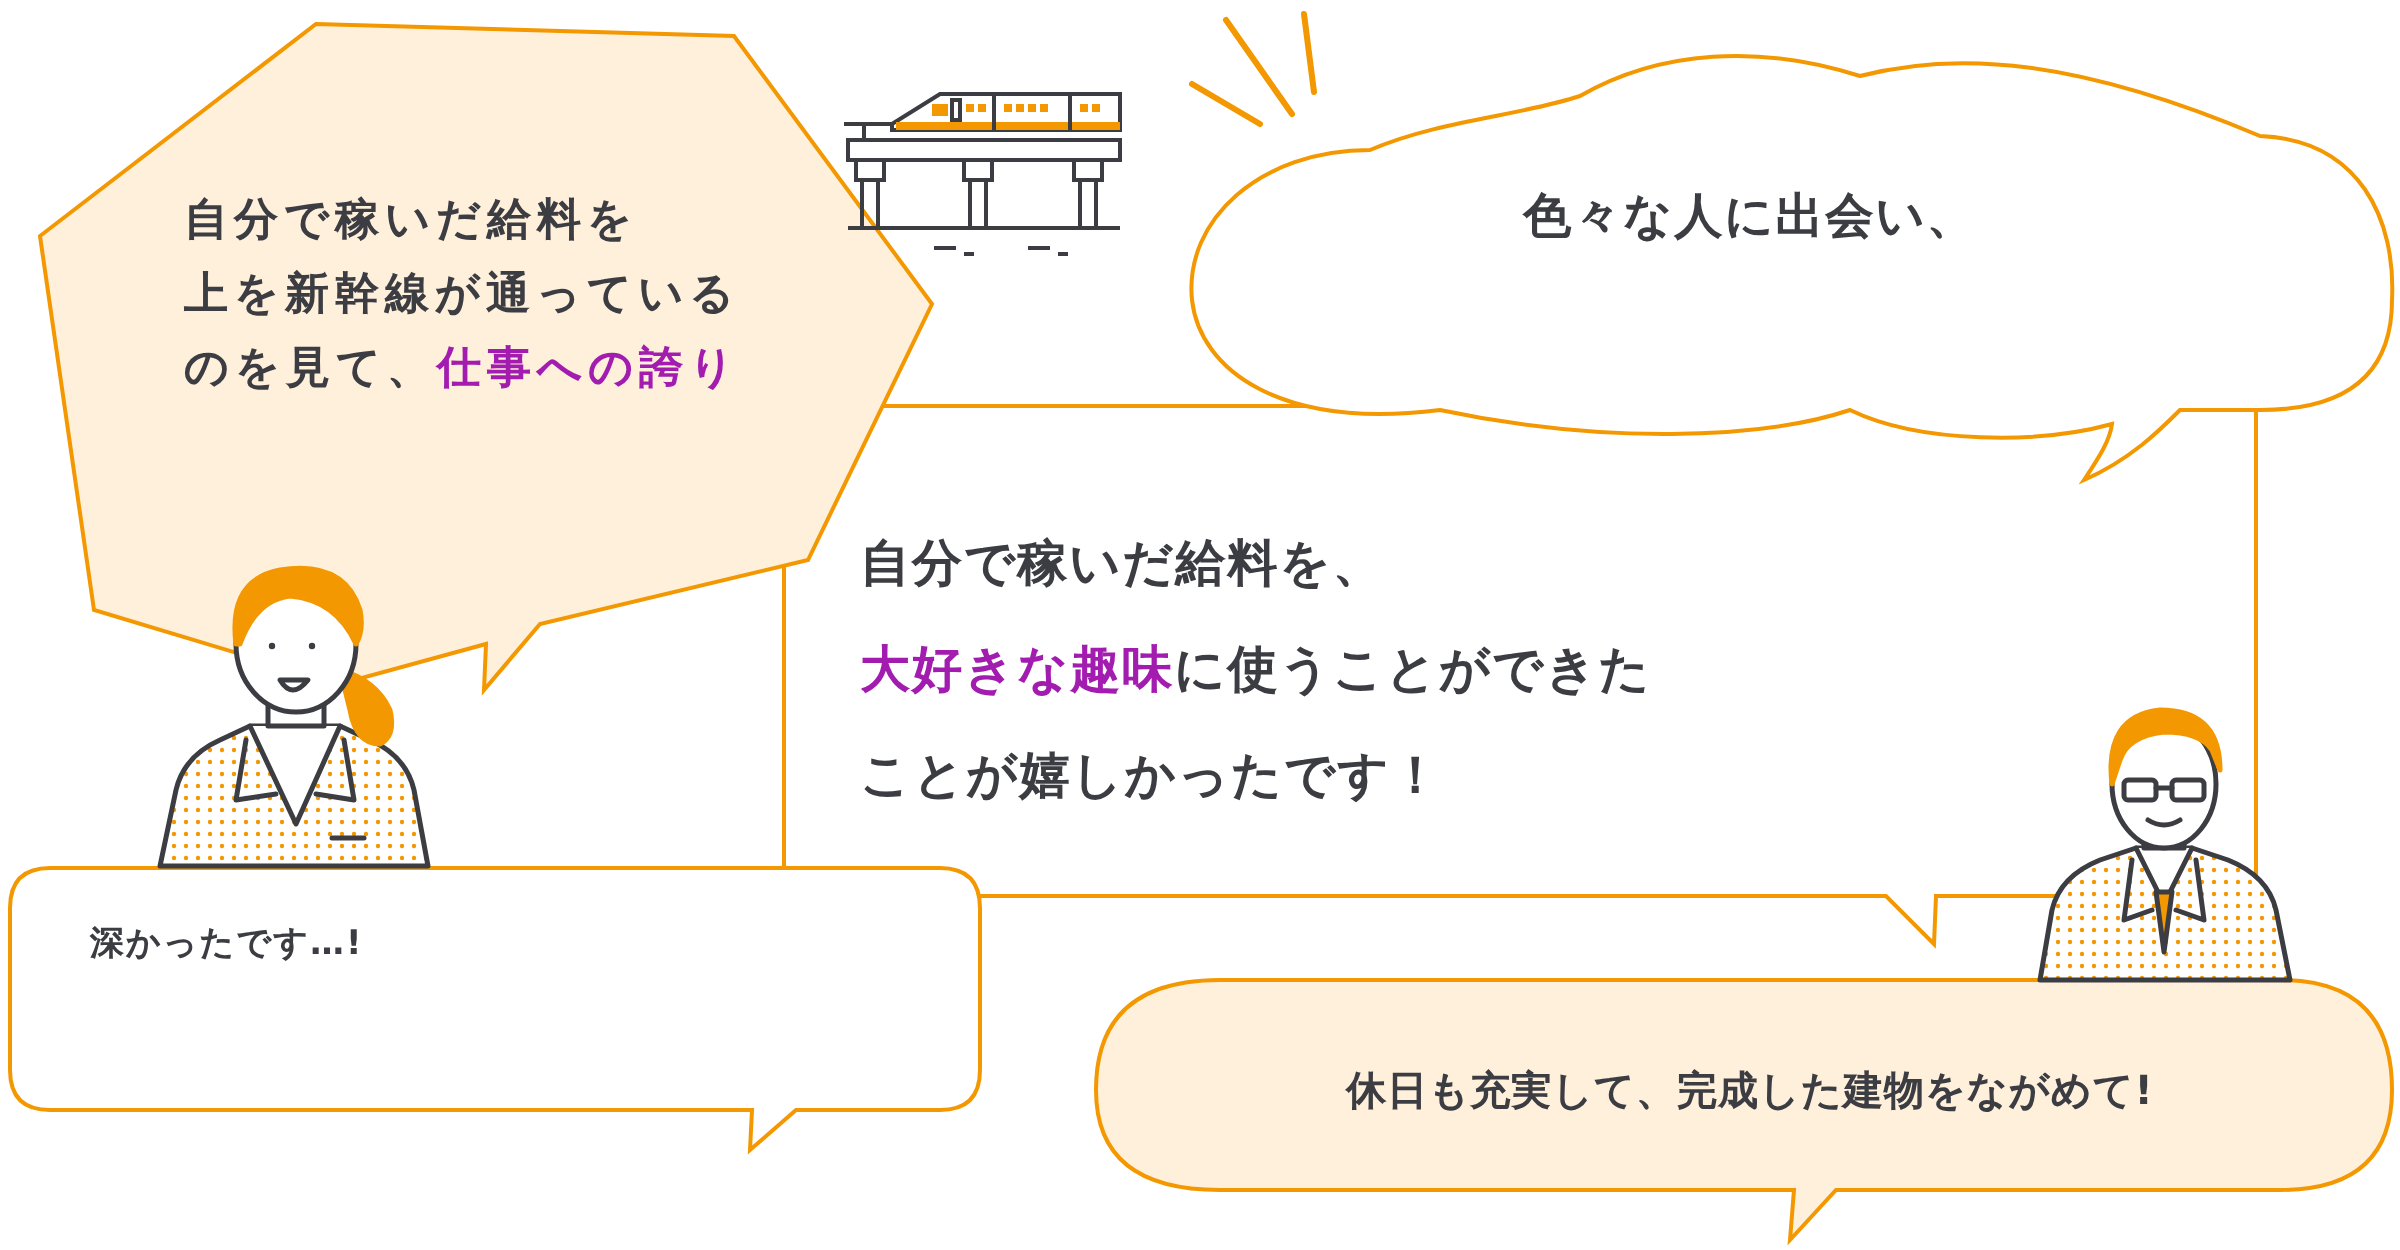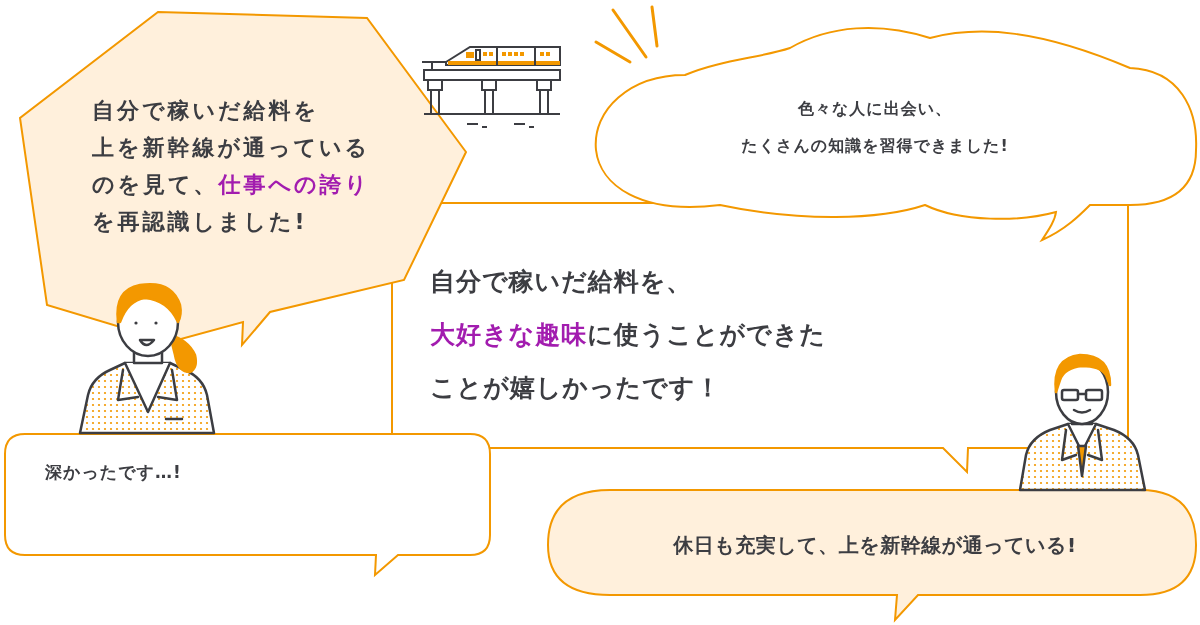--- a/index.html
+++ b/index.html
@@ -2,21 +2,21 @@
 <html><head>
 <meta charset="utf-8">
 <style>
   * { margin:0; padding:0; box-sizing:border-box; }
   html, body { width:1200px; height:625px; background:#ffffff; overflow:hidden; }
   body { position:relative; font-family:"DejaVu Sans", "Liberation Sans", sans-serif; color:#3c3d42; }
   .layer { position:absolute; left:0; top:0; width:1200px; height:625px; }
   .txt { position:absolute; font-weight:bold; color:#3c3d42; }
   .hl { color:#a21caf; }
   .bubble1 { left:92px; top:92px; width:320px; font-size:22px; line-height:37px; letter-spacing:3px; }
-  .bubble2 { left:640px; top:90px; width:470px; font-size:16px; line-height:37px; text-align:center; letter-spacing:1px; }
+  .bubble2 { left:640px; top:90px; width:470px; font-size:24px; line-height:37px; text-align:center; letter-spacing:1px; }
   .bubble3 { left:430px; top:255px; width:660px; font-size:25px; line-height:53px; text-align:left; letter-spacing:1px; }
   .bubble4 { left:45px; top:455px; width:430px; font-size:17px; line-height:34px; letter-spacing:1px; }
   .bubble5 { left:560px; top:530px; width:630px; font-size:20px; line-height:30px; text-align:center; letter-spacing:0.5px; }
 </style>
 </head>
 <body>
 
 <svg class="layer" viewBox="0 0 1200 625" width="1200" height="625" xmlns="http://www.w3.org/2000/svg">
 
   <path d="M392 203 L1128 203 L1128 448 L968 448 L967 472 L943 448 L392 448 Z" fill="#ffffff" stroke="#f39800" stroke-width="2"></path>
@@ -110,33 +110,31 @@
     <rect x="1086" y="390" width="16" height="10" rx="2" fill="none"></rect>
     <line x1="1078" y1="394" x2="1086" y2="394"></line>
     <path d="M1074 410 Q1082 415 1090 410" fill="none"></path>
   </g>
 </svg>
 
 <div class="txt bubble1">
   <div>自分で稼いだ給料を</div>
   <div>上を新幹線が通っている</div>
   <div><span>のを見て、</span><span class="hl">仕事への誇り</span></div>
-  <div>を再認識しました!</div>
 </div>
 
 <div class="txt bubble2">
   <div>色々な人に出会い、</div>
-  <div>たくさんの知識を習得できました!</div>
 </div>
 
 <div class="txt bubble3">
   <div>自分で稼いだ給料を、</div>
   <div><span class="hl">大好きな趣味</span><span>に使うことができた</span></div>
   <div>ことが嬉しかったです！</div>
 </div>
 
 <div class="txt bubble4">
   <div>深かったです…!</div>
 </div>
 
 <div class="txt bubble5">
-  <div>休日も充実して、上を新幹線が通っている!</div>
+  <div>休日も充実して、完成した建物をながめて!</div>
 </div>
 
 </body></html>

